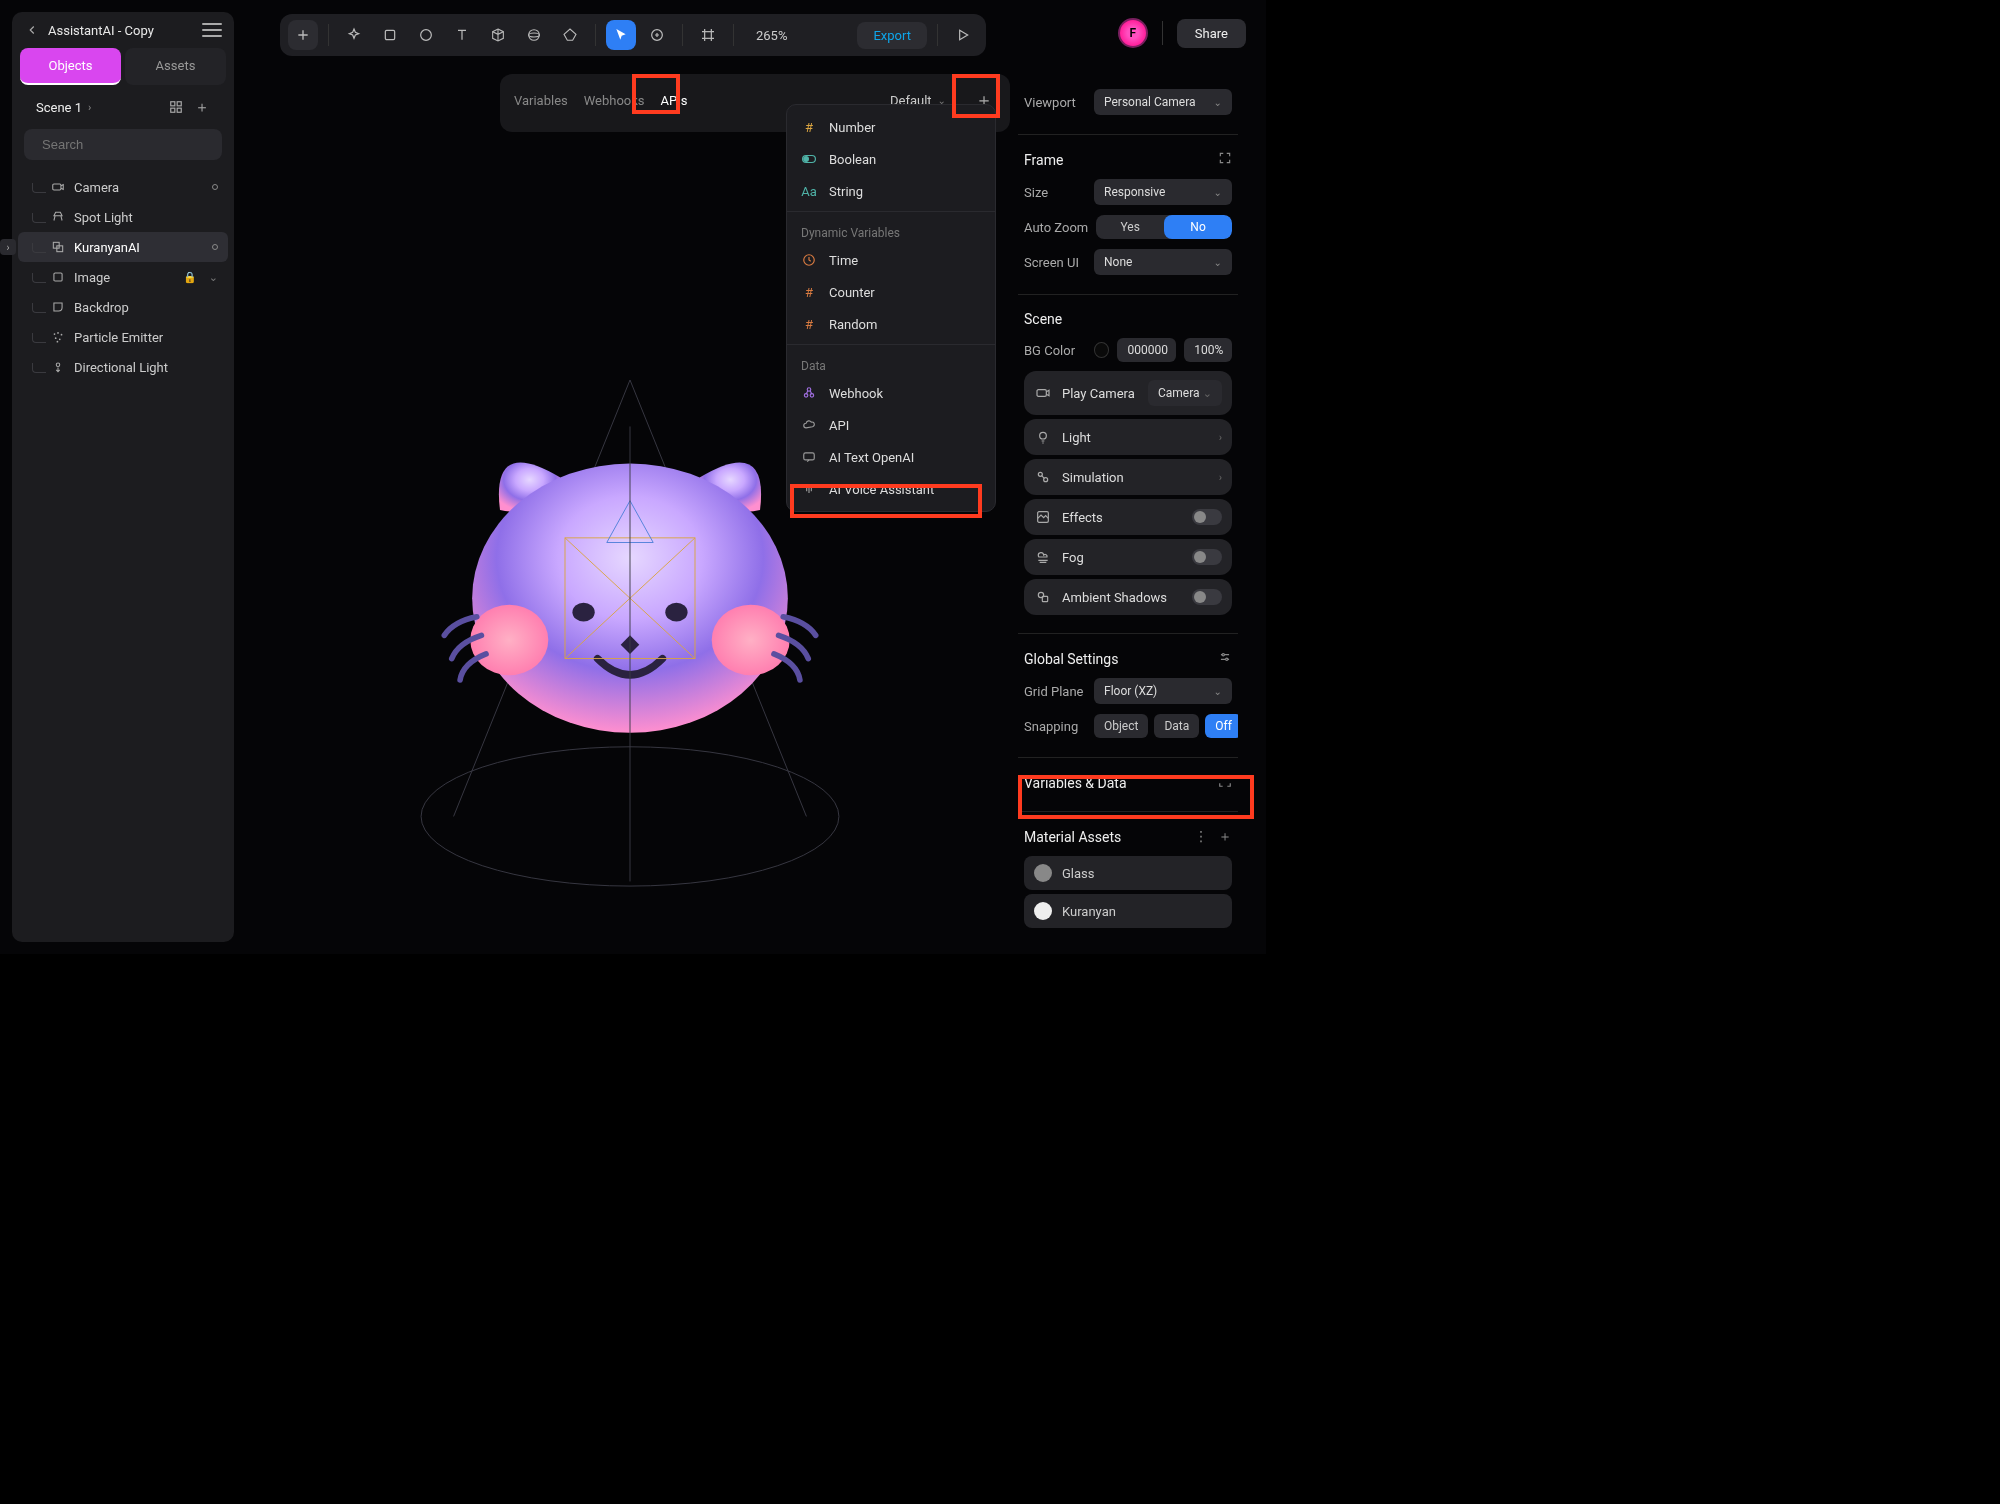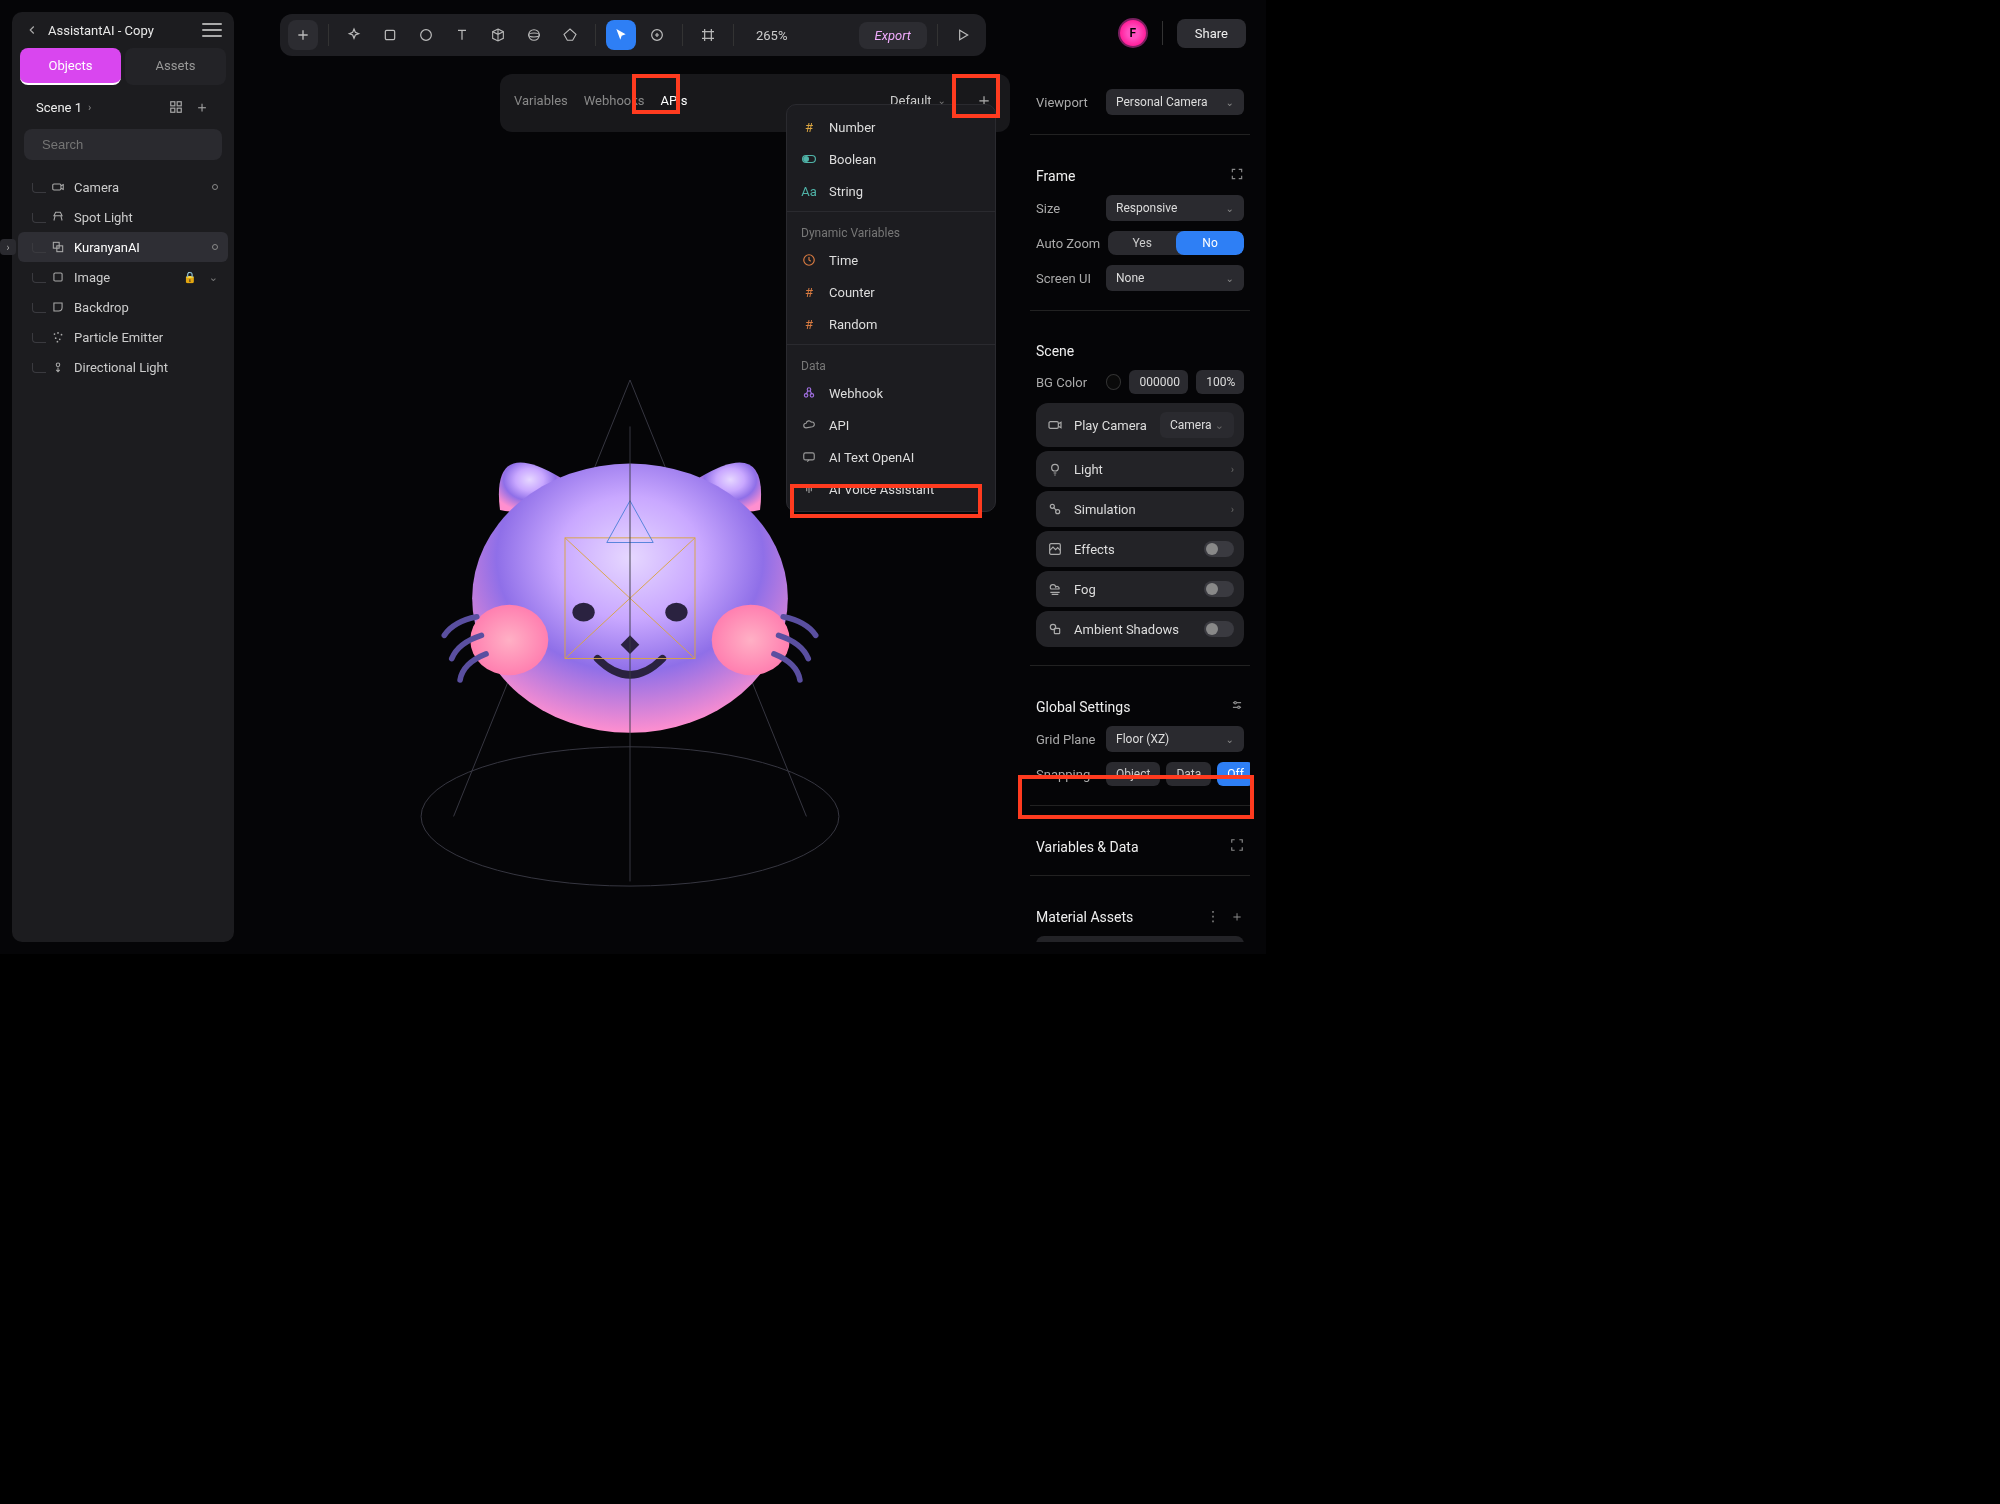--- a/index.html
+++ b/index.html
@@ -105,21 +105,21 @@
   .tb-btn {
     width:30px;height:30px;border-radius:8px;
     display:flex;align-items:center;justify-content:center;
     color:#bbb; cursor:pointer;
   }
   .tb-btn.filled { background:#2c2c31; }
   .tb-btn.primary { background:#2e7ff5; color:#fff; }
   .tb-sep { width:1px; height:22px; background:#333; margin:0 4px; }
   .tb-zoom { color:#ccc; padding:0 12px; font-size:13px; }
   .tb-export {
-    background:#2c2c31; color:#f0abfc; padding:6px 16px; border-radius:8px; cursor:pointer; font-size:13px;font-style:italic;
+    background:#2c2c31; color:#0ea5e9; padding:6px 16px; border-radius:8px; cursor:pointer; font-size:13px;
   }
 
   
   .right-header {
     position:absolute; top:18px; right:20px;
     display:flex; align-items:center; gap:14px;
   }
   .avatar {
     width:30px;height:30px;border-radius:50%;
     background:radial-gradient(circle,#ff4fc0 30%,#ff1f9a 70%);
@@ -127,23 +127,23 @@
     display:flex;align-items:center;justify-content:center;
     color:#000; font-weight:600; font-size:12px;
   }
   .vsep { width:1px;height:24px;background:#333; }
   .share-btn {
     background:#2c2c31; color:#eee; padding:7px 18px; border-radius:8px; cursor:pointer; font-size:13px;
   }
 
   
   .right-panel {
-    position:absolute; right:16px; top:74px; bottom:12px;
+    position:absolute; right:28px; top:74px; bottom:12px;
     width:220px;
-    display:flex; flex-direction:column; gap:16px;
+    display:flex; flex-direction:column; gap:0;
     overflow-y:auto;
     scrollbar-width:none;
   }
   .right-panel::-webkit-scrollbar { display:none; }
   .rp-section { padding: 10px 6px 14px; border-bottom:1px solid #222; }
   .rp-row { display:flex; align-items:center; gap:8px; padding:5px 0; }
   .rp-label { color:#aaa; font-size:13px; min-width:62px; }
   .rp-select {
     flex:1; background:#2a2a2f; border-radius:6px; padding:6px 10px;
     color:#ddd; font-size:12px; display:flex; justify-content:space-between; align-items:center; cursor:pointer;

